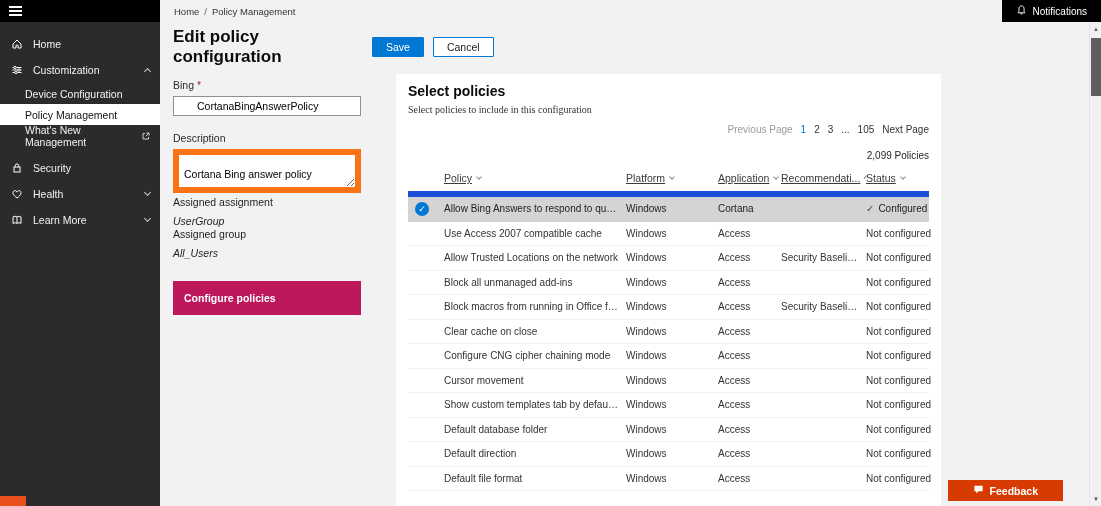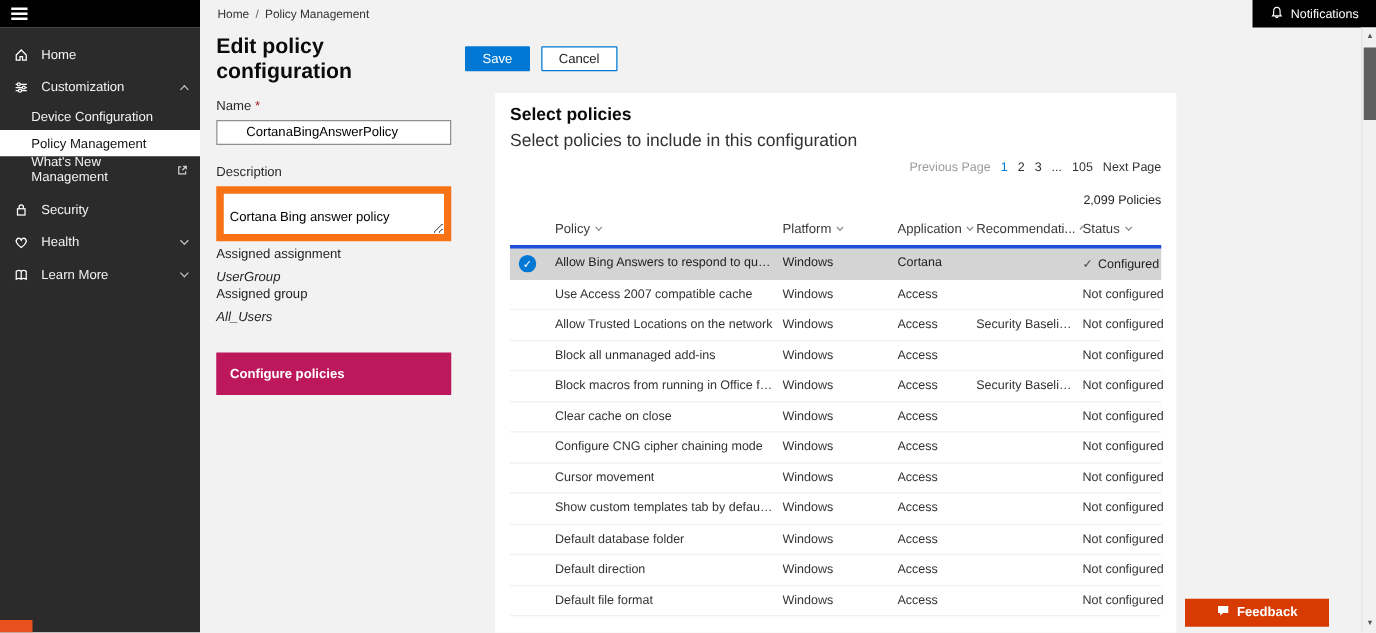--- a/index.html
+++ b/index.html
@@ -48,33 +48,33 @@
   .req { color:#a4262c; }
   .text-input { width:100%; height:20px; border:1px solid #8f8f8f; background:#fff; font-size:10.5px; padding:2px 23px; font-family:inherit; }
   .desc-area { width:100%; height:44px; border:6px solid #f97316; background:#fff; font-size:10.5px; padding:13px 5px; font-family:inherit; }
   .group-label { margin-top:1px; color:#1f1f1f; }
   .italic-value { font-style:italic; margin-top:7px; color:#1f1f1f; }
   .configure-btn { margin-top:22px; background:#be185d; color:#fff; font-weight:700; padding:11px 11px; cursor:pointer; }
 
   
   .panel { width:545px; height:100%; background:#fff; padding:9px 12px 0; }
   .panel-title { font-size:14px; font-weight:700; color:#0b0b0b; margin:0; }
-  .panel-sub { font-size:14px; color:#333; margin-top:5px; }
+  .panel-sub { font-size:10px; color:#333; margin-top:5px;font-family:Liberation Serif, serif; }
   .searchbox { margin-top:8px; height:19px; border:1px solid #8f8f8f; background:#fff; display:flex; align-items:center; gap:6px; padding:0 6px; }
   .searchbox input { border:none; outline:none; flex:1; font-size:10px; font-family:inherit; color:#222; background:transparent; }
   .pagination { display:flex; justify-content:flex-end; align-items:center; gap:8px; font-size:10px; color:#333; margin-top:9px; }
   .page-prev { color:#9b9b9b; cursor:default; }
   .page-next { cursor:pointer; }
   .page-nums { display:flex; gap:8px; }
   .page-num { cursor:pointer; }
   .page-num.current { color:#0078d4; }
   .policy-count { text-align:right; font-size:10px; color:#1f1f1f; margin-top:15px; }
 
   .table { margin-top:11px; }
-  .thead { display:flex; align-items:flex-start; padding-bottom:7px; border-bottom:3px solid #1d4ed8; font-size:10.5px; color:#3a3a3a; }
+  .thead { display:flex; align-items:flex-start; padding-bottom:7px; border-bottom:6px solid #1d4ed8; font-size:10.5px; color:#3a3a3a;text-decoration:underline; }
   .th { display:flex; align-items:center; gap:5px; }
   .chev-sm { width:4px; height:4px; border-right:1.2px solid #8a8a8a; border-bottom:1.2px solid #8a8a8a; transform:rotate(45deg); display:inline-block; margin-top:-2px; }
   .col-select { width:36px; flex:none; display:flex; justify-content:center; }
   .col-policy { width:182px; flex:none; }
   .col-platform { width:72px; flex:none; }
   .col-application { width:63px; flex:none;margin-left:20px; }
   .col-recommendation { width:85px; flex:none; }
   .col-status { width:83px; flex:none; }
   .tr { display:flex; align-items:center; height:24.5px; border-bottom:1px solid #f0f0f0; font-size:10px; color:#333; cursor:pointer; }
   .tr.selected { background:#d4d4d4; border-bottom-color:#d4d4d4; color:#222; }
@@ -194,21 +194,21 @@
   <div class="page-header">
     <h1 class="page-title">Edit policy configuration</h1>
     <button class="btn btn-primary">Save</button>
     <button class="btn btn-secondary">Cancel</button>
   </div>
 
   <div class="main-row">
 
     <div class="form-col">
       <label class="field-label">
-        <span>Name</span> <span class="req">*</span>
+        <span>Bing</span> <span class="req">*</span>
       </label>
       <input class="text-input" type="text" value="CortanaBingAnswerPolicy" style="">
 
       <label class="field-label" style="margin-top:16px;">Description</label>
       <textarea class="desc-area" style="">Cortana Bing answer policy</textarea>
 
       <div class="group-label">Assigned assignment</div>
       <div class="italic-value">UserGroup</div>
 
       <div class="group-label">Assigned group</div>

